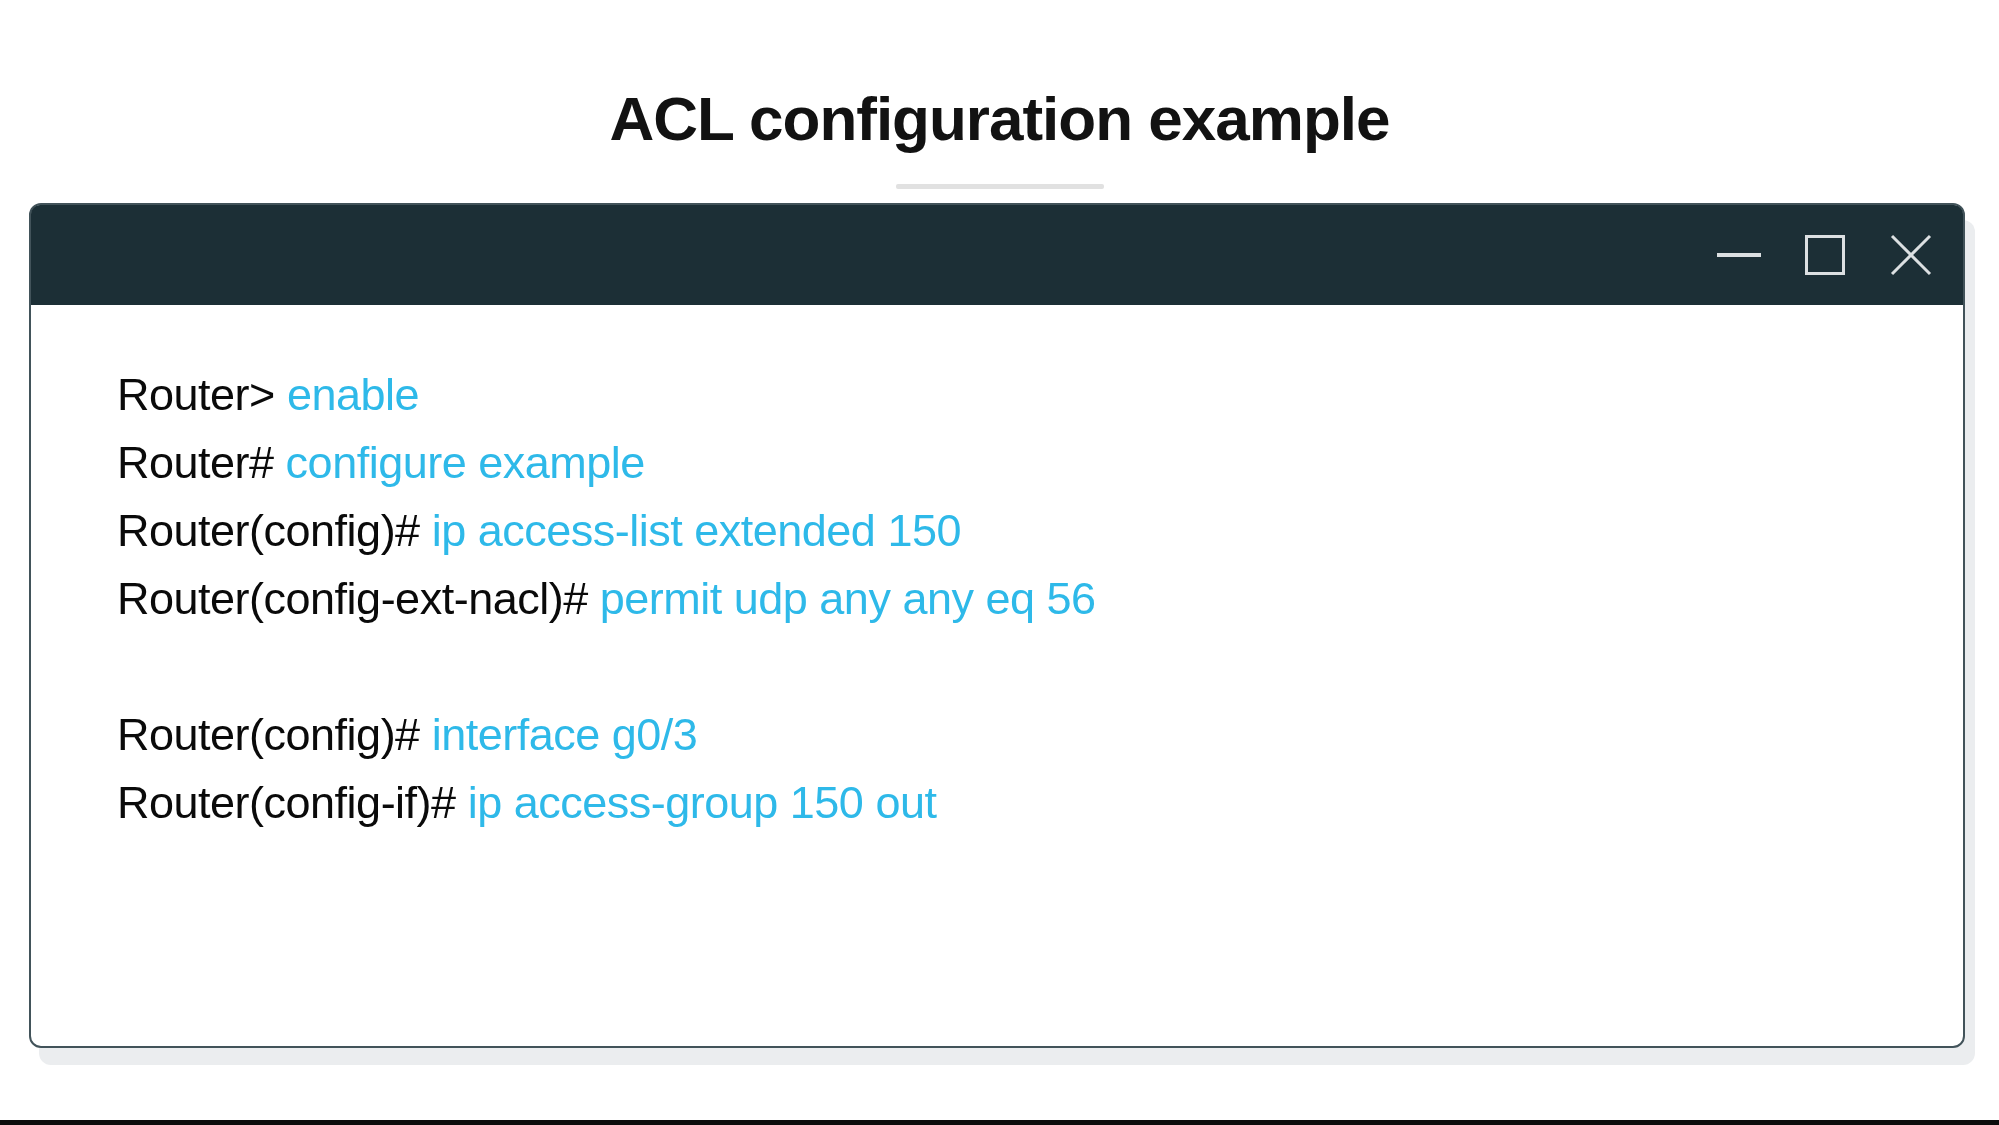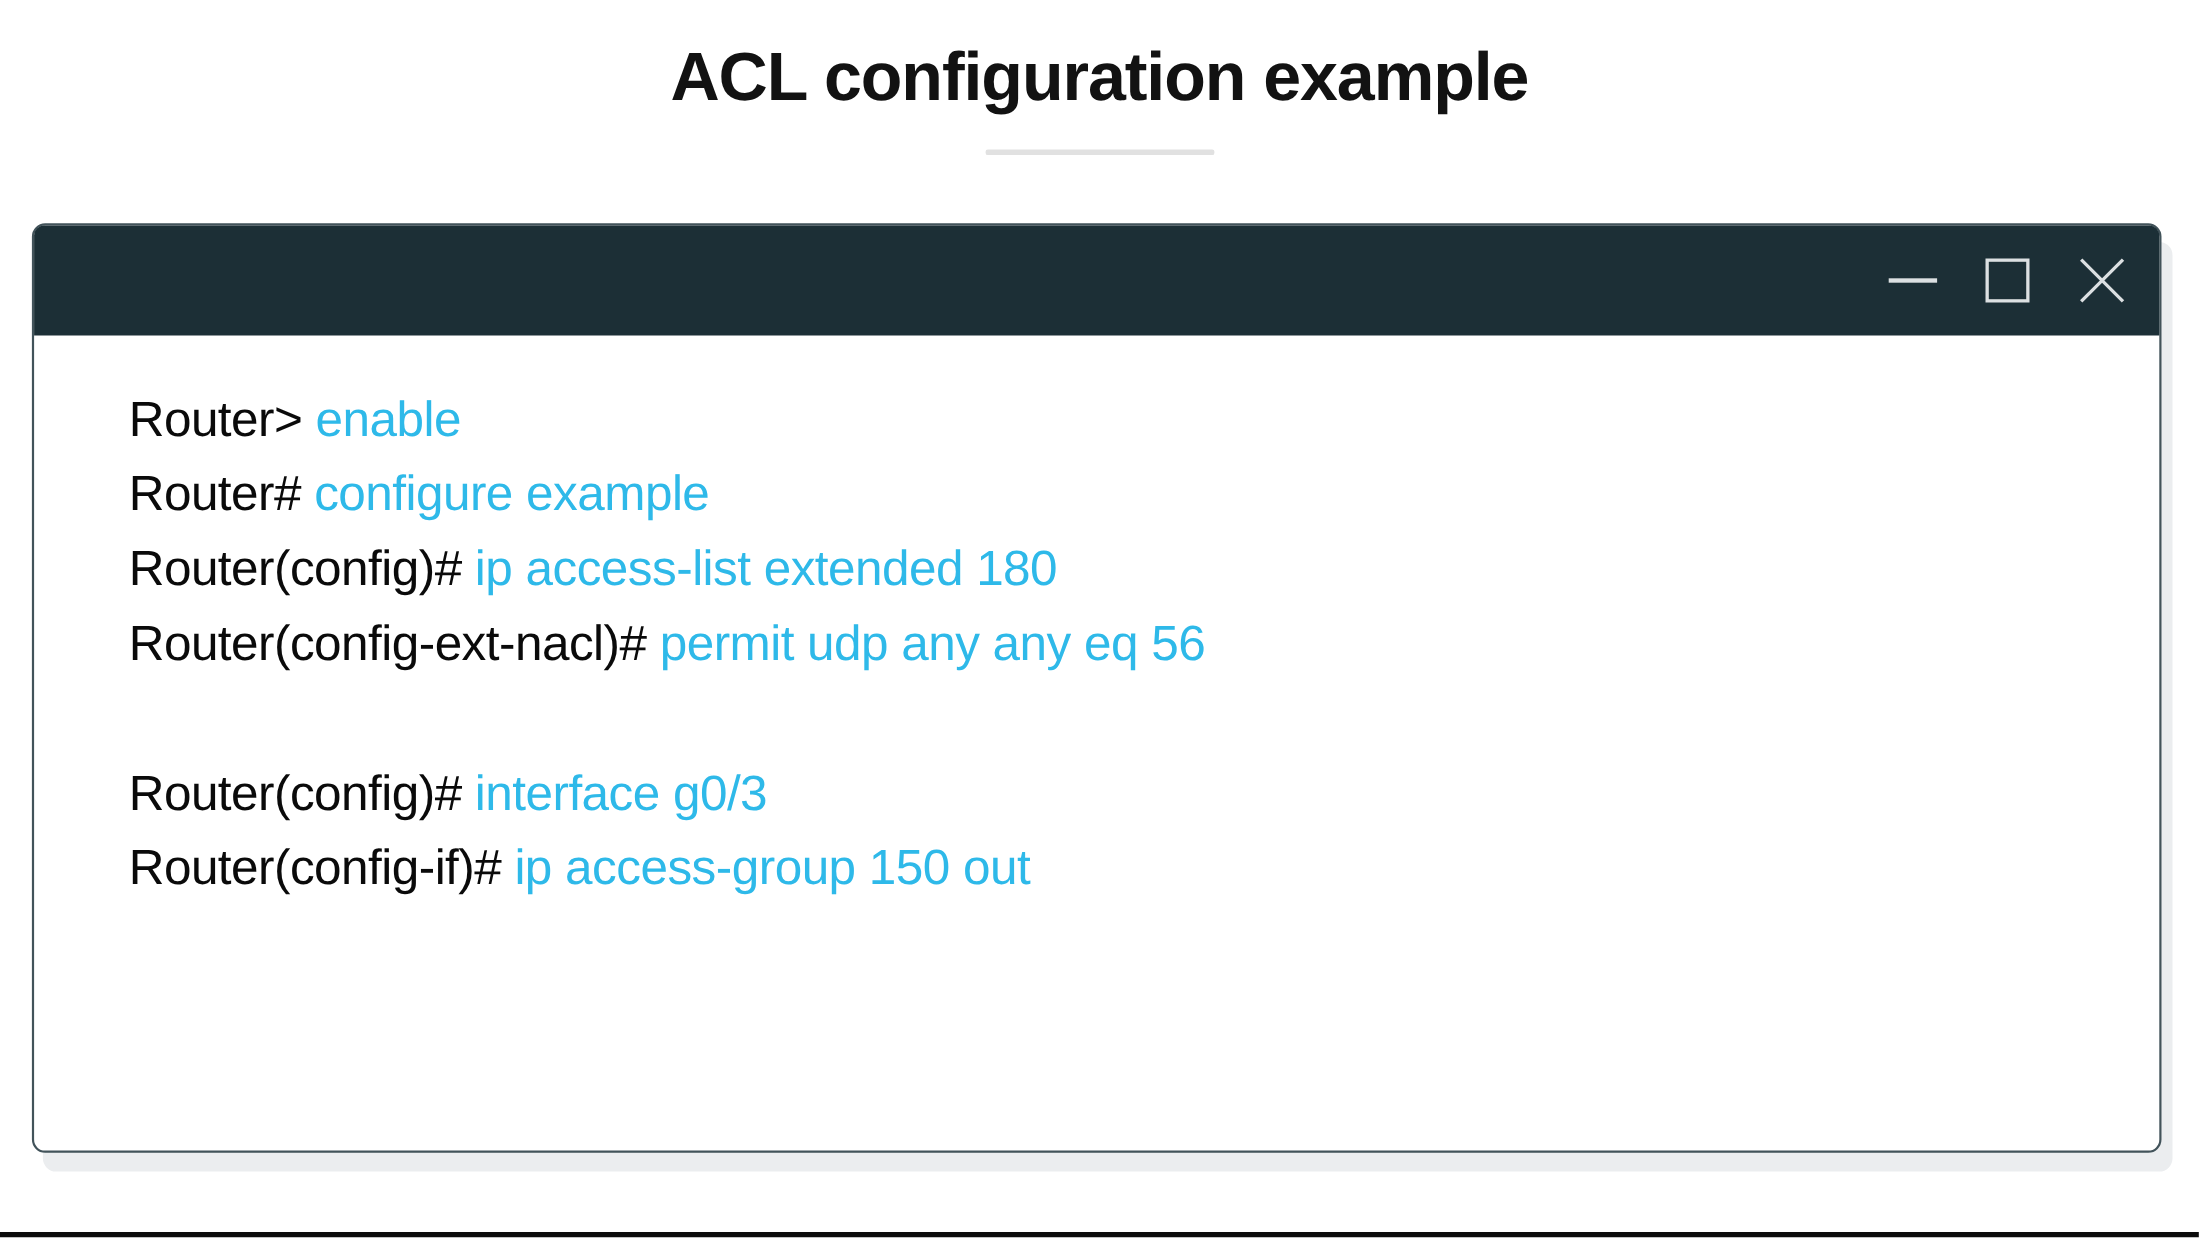--- a/index.html
+++ b/index.html
@@ -6,20 +6,21 @@
   html, body {
     width: 1999px; height: 1125px;
     background: #ffffff;
     font-family: "Liberation Sans", sans-serif;
     overflow: hidden;
     position: relative;
   }
   .page-header {
     padding-top: 34px;
     text-align: center;
+    margin-top: 48px;
   }
   .page-title {
     font-size: 62px;
     font-weight: 700;
     color: #121212;
     letter-spacing: -1px;
     line-height: 1.2;
   }
   .title-divider {
     width: 208px;
@@ -65,21 +66,21 @@
     height: 4px;
     background: #dce0e2;
   }
   .icon-maximize {
     width: 40px;
     height: 40px;
     border: 3px solid #dce0e2;
     background: transparent;
   }
   .terminal-body {
-    padding: 42px 40px 0 86px;
+    padding: 56px 40px 0 86px;
     font-size: 45px;
     line-height: 68px;
     letter-spacing: -0.5px;
     white-space: nowrap;
   }
   .terminal-line .prompt { color: #0a0a0a; }
   .terminal-line .cmd    { color: #2eb9e9; }
   .blank-line { height: 68px; }
   .bottom-border-line {
     position: absolute;
@@ -116,21 +117,21 @@
     <div class="terminal-line">
       <span class="prompt">Router&gt;</span>
       <span class="cmd">enable</span>
     </div>
     <div class="terminal-line">
       <span class="prompt">Router#</span>
       <span class="cmd">configure example</span>
     </div>
     <div class="terminal-line">
       <span class="prompt">Router(config)#</span>
-      <span class="cmd">ip access-list extended 180</span>
+      <span class="cmd">ip access-list extended 150</span>
     </div>
     <div class="terminal-line">
       <span class="prompt">Router(config-ext-nacl)#</span>
       <span class="cmd">permit udp any any eq 56</span>
     </div>
 
     <div class="blank-line"></div>
 
     <div class="terminal-line">
       <span class="prompt">Router(config)#</span>

